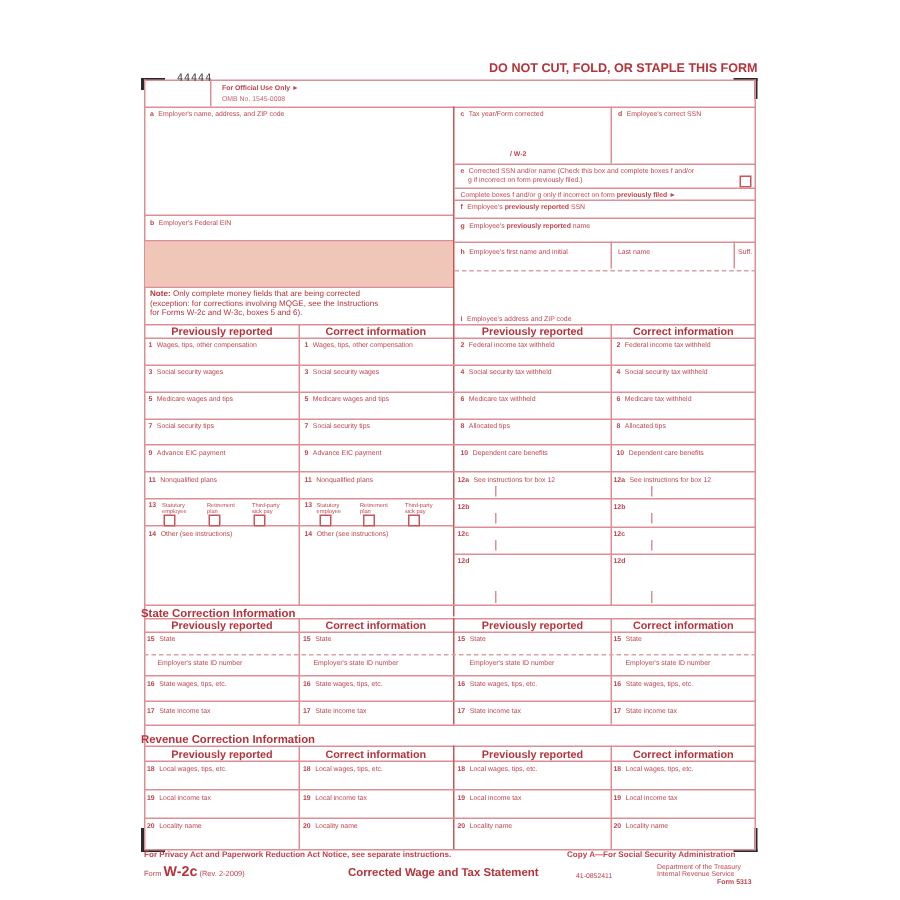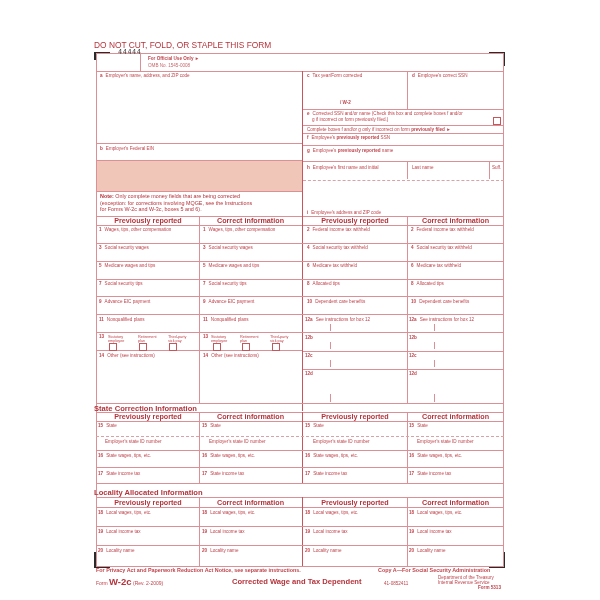--- a/index.html
+++ b/index.html
@@ -14,21 +14,21 @@
   .num { font-weight:bold; margin-right:3px; }
   .hdr { position:absolute; font-size:7.2px; font-weight:bold; text-align:center; color:#b5343c; line-height:8px; }
   .sec { position:absolute; font-size:7.6px; font-weight:bold; text-align:left; color:#b5343c; line-height:9px; left:94px; width:411px; }
   .cb { position:absolute; width:6px; height:6px; border:0.8px solid #c9555c; background:#fff; }
   .corner { position:absolute; border-color:#2a2a2a; border-style:solid; border-width:0; }
   .tiny { font-size:3.8px; line-height:4px; }
 </style>
 </head>
 <body>
 
-<div class="abs" style="left:94px;width:411px;top:40px;text-align:left;font-size:8.4px;font-weight:normal;color:#b5343c;">DO NOT CUT, FOLD, OR STAPLE THIS FORM</div>
+<div class="abs" style="left:94px;width:411px;top:40px;text-align:right;font-size:8.4px;font-weight:bold;color:#b5343c;">DO NOT CUT, FOLD, OR STAPLE THIS FORM</div>
 
 <div class="corner" style="left:94px;top:52px;width:14px;height:6px;border-left-width:2px;border-top-width:2px;"></div>
 <div class="corner" style="left:489px;top:52px;width:14px;height:12px;border-right-width:2px;border-top-width:2px;"></div>
 <div class="corner" style="left:94px;top:552px;width:14px;height:14px;border-left-width:2px;border-bottom-width:2px;"></div>
 <div class="corner" style="left:489px;top:552px;width:14px;height:14px;border-right-width:2px;border-bottom-width:2px;"></div>
 
 <div class="lt" style="left:96px;top:53px;width:408px;height:1px;"></div>
 <div class="lt" style="left:96px;top:53px;width:1px;height:513px;"></div>
 <div class="lt" style="left:503px;top:53px;width:1px;height:513px;"></div>
 <div class="lt" style="left:96px;top:71px;width:408px;height:1px;"></div>
@@ -205,21 +205,21 @@
 <div class="t" style="left:98px;top:453px;"><span class="num">16</span><span>State wages, tips, etc.</span></div>
 <div class="t" style="left:202px;top:453px;"><span class="num">16</span><span>State wages, tips, etc.</span></div>
 <div class="t" style="left:305px;top:453px;"><span class="num">16</span><span>State wages, tips, etc.</span></div>
 <div class="t" style="left:409px;top:453px;"><span class="num">16</span><span>State wages, tips, etc.</span></div>
 
 <div class="t" style="left:98px;top:471px;"><span class="num">17</span><span>State income tax</span></div>
 <div class="t" style="left:202px;top:471px;"><span class="num">17</span><span>State income tax</span></div>
 <div class="t" style="left:305px;top:471px;"><span class="num">17</span><span>State income tax</span></div>
 <div class="t" style="left:409px;top:471px;"><span class="num">17</span><span>State income tax</span></div>
 
-<div class="sec" style="top:488px;">Locality Allocated Information</div>
+<div class="sec" style="top:488px;">Revenue Correction Information</div>
 <div class="lt" style="left:96px;top:497px;width:408px;height:1px;"></div>
 <div class="hdr" style="left:97px;width:102px;top:499px;">Previously reported</div>
 <div class="hdr" style="left:199px;width:103px;top:499px;">Correct information</div>
 <div class="hdr" style="left:303px;width:104px;top:499px;">Previously reported</div>
 <div class="hdr" style="left:408px;width:95px;top:499px;">Correct information</div>
 <div class="lt" style="left:96px;top:507px;width:408px;height:1px;"></div>
 <div class="ln" style="left:302px;top:497px;width:1.2px;height:69px;"></div>
 <div class="lt" style="left:199px;top:497px;width:1px;height:69px;"></div>
 <div class="lt" style="left:407px;top:497px;width:1px;height:69px;"></div>
 <div class="lt" style="left:96px;top:526px;width:408px;height:1px;"></div>
@@ -241,17 +241,17 @@
 <div class="t" style="left:305px;top:548px;"><span class="num">20</span><span>Locality name</span></div>
 <div class="t" style="left:409px;top:548px;"><span class="num">20</span><span>Locality name</span></div>
 
 <div class="t" style="left:96px;top:568px;font-size:5.4px;font-weight:bold;">For Privacy Act and Paperwork Reduction Act Notice, see separate instructions.</div>
 <div class="t" style="left:378px;top:568px;font-size:5.4px;font-weight:bold;">Copy A—For Social Security Administration</div>
 <div class="abs" style="left:96px;top:576px;font-size:5px;color:#c0454d;white-space:nowrap;">
   <span>Form</span>
   <span style="font-size:9.5px;font-weight:bold;color:#b5343c;">W-2c</span>
   <span>(Rev. 2-2009)</span>
 </div>
-<div class="abs" style="left:232px;top:577px;font-size:7.6px;font-weight:bold;color:#b5343c;white-space:nowrap;">Corrected Wage and Tax Dependent</div>
+<div class="abs" style="left:232px;top:577px;font-size:7.6px;font-weight:bold;color:#b5343c;white-space:nowrap;">Corrected Wage and Tax Statement</div>
 <div class="t" style="left:384px;top:581px;">41-0852411</div>
 <div class="t" style="left:438px;top:575px;">Department of the Treasury</div>
 <div class="t" style="left:438px;top:580px;">Internal Revenue Service</div>
 <div class="t" style="left:478px;top:585px;font-weight:bold;">Form 5313</div>
 
 </body></html>

